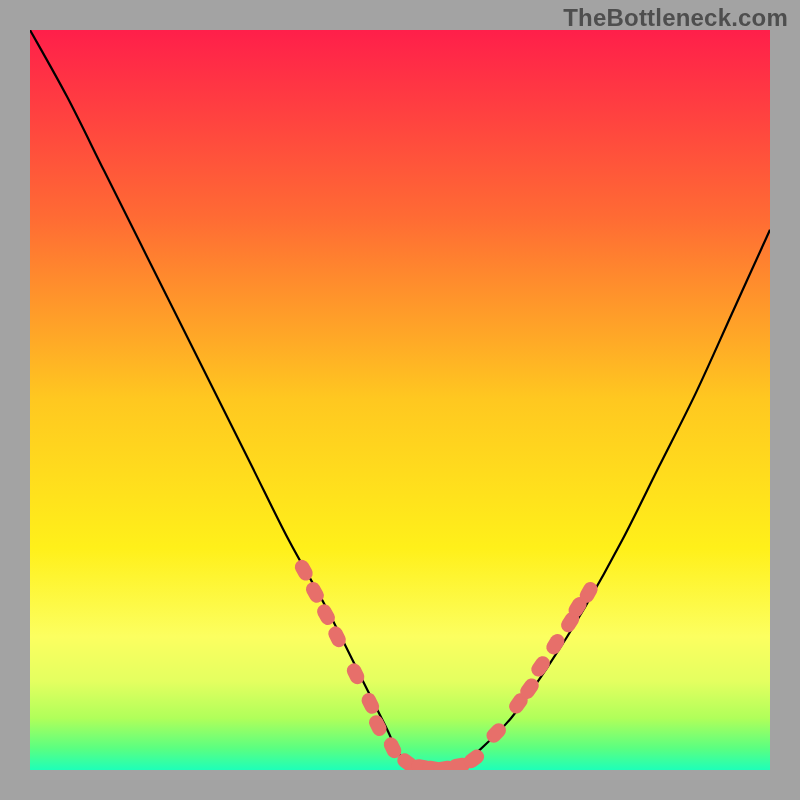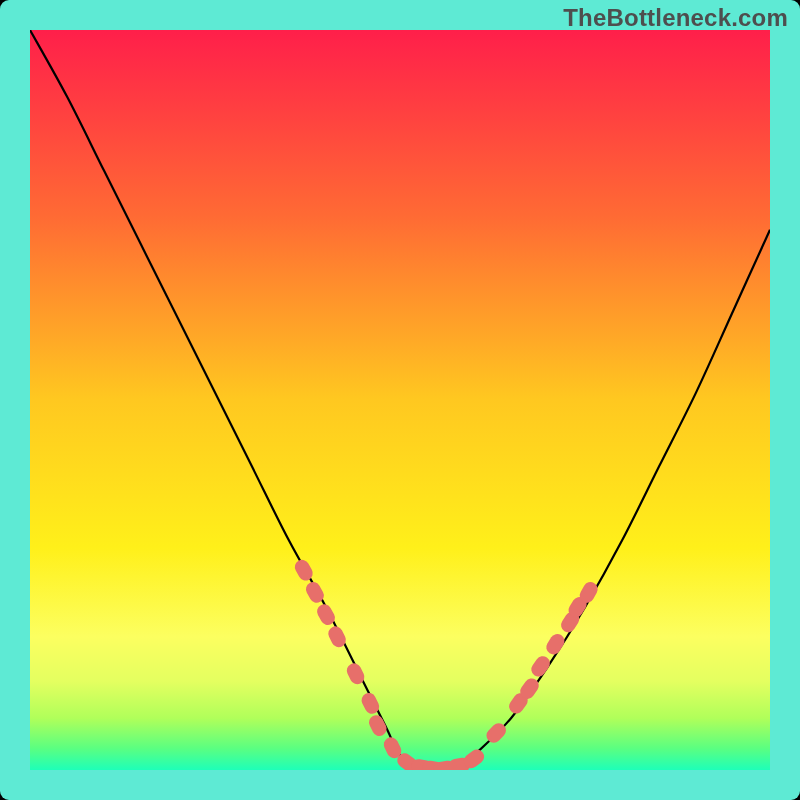--- a/index.html
+++ b/index.html
@@ -7,22 +7,21 @@
     padding: 0;
     width: 800px;
     height: 800px;
     background: #000;
     font-family: Arial, Helvetica, sans-serif;
   }
   .frame {
     width: 800px;
     height: 800px;
     position: relative;
-    background: #5eead4;
-    border-radius: 9px;
+    background: #a3a3a3;
   }
   .watermark {
     position: absolute;
     top: 4px;
     right: 12px;
     color: #4e4e4e;
     font-size: 24px;
     font-weight: bold;
     letter-spacing: 0.2px;
     z-index: 10;

